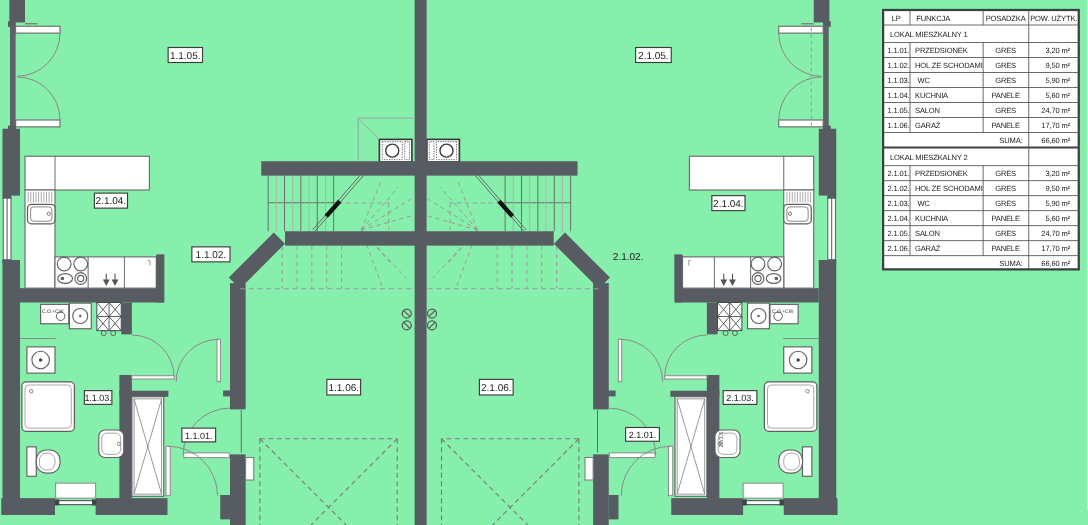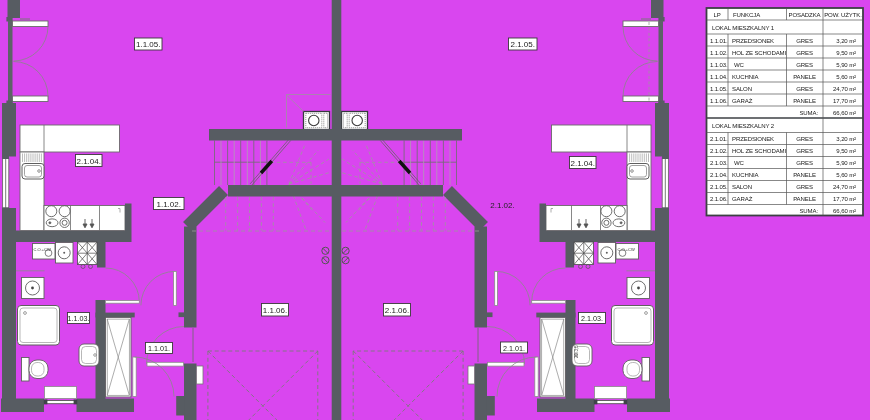--- a/index.html
+++ b/index.html
@@ -1,16 +1,16 @@
 <!DOCTYPE html>
 <html><head>
 <meta charset="utf-8">
 <style>
   html,body{margin:0;padding:0;background:#fff;}
-  #page{position:relative;width:870px;height:420px;background:#d946ef;overflow:hidden;
+  #page{position:relative;width:870px;height:420px;background:#86efac;overflow:hidden;
         font-family:"Liberation Sans", sans-serif;}
   svg{position:absolute;left:0;top:0;}
 </style>
 </head>
 <body>
 <div id="page">
 <svg width="870" height="420" viewBox="0 0 870 420">
 <defs>
 <g id="unit">
 

